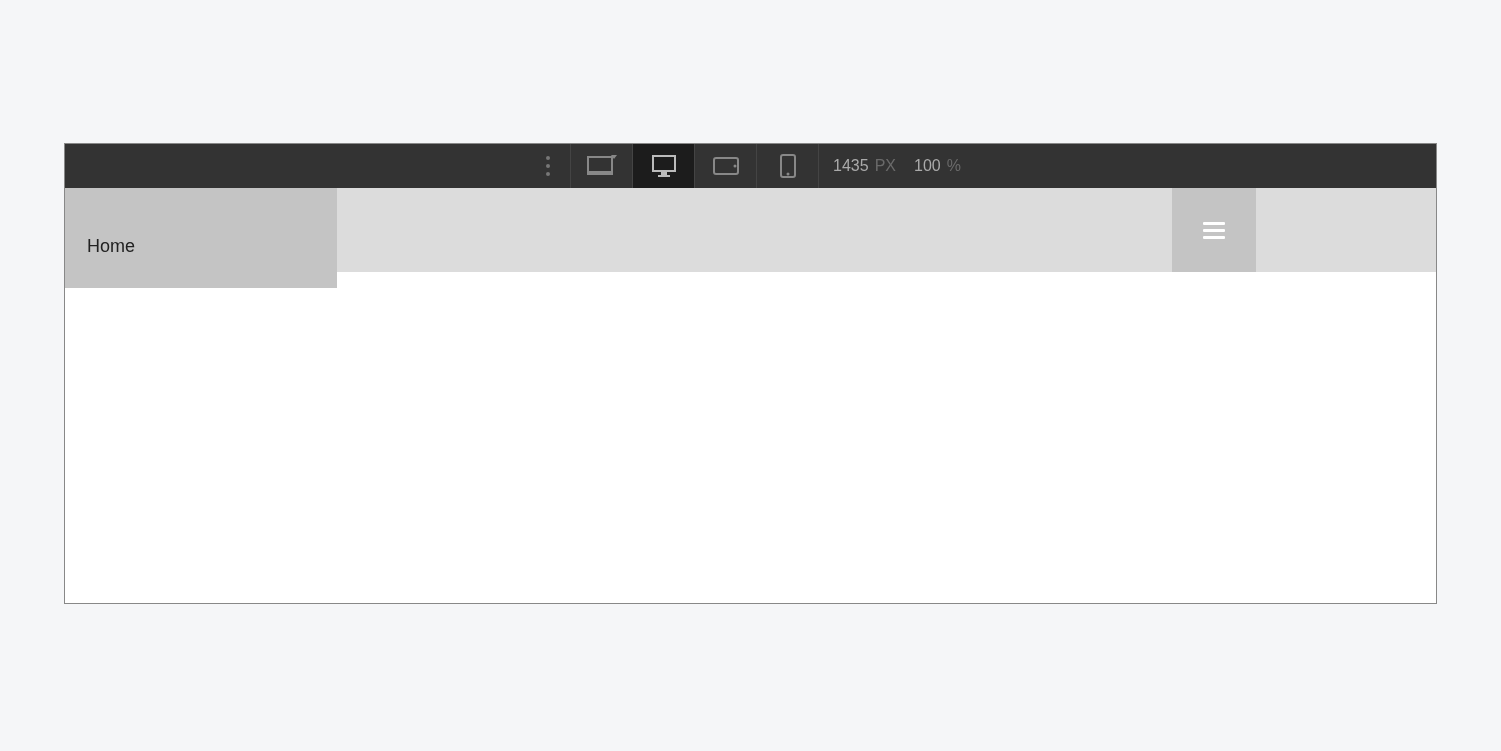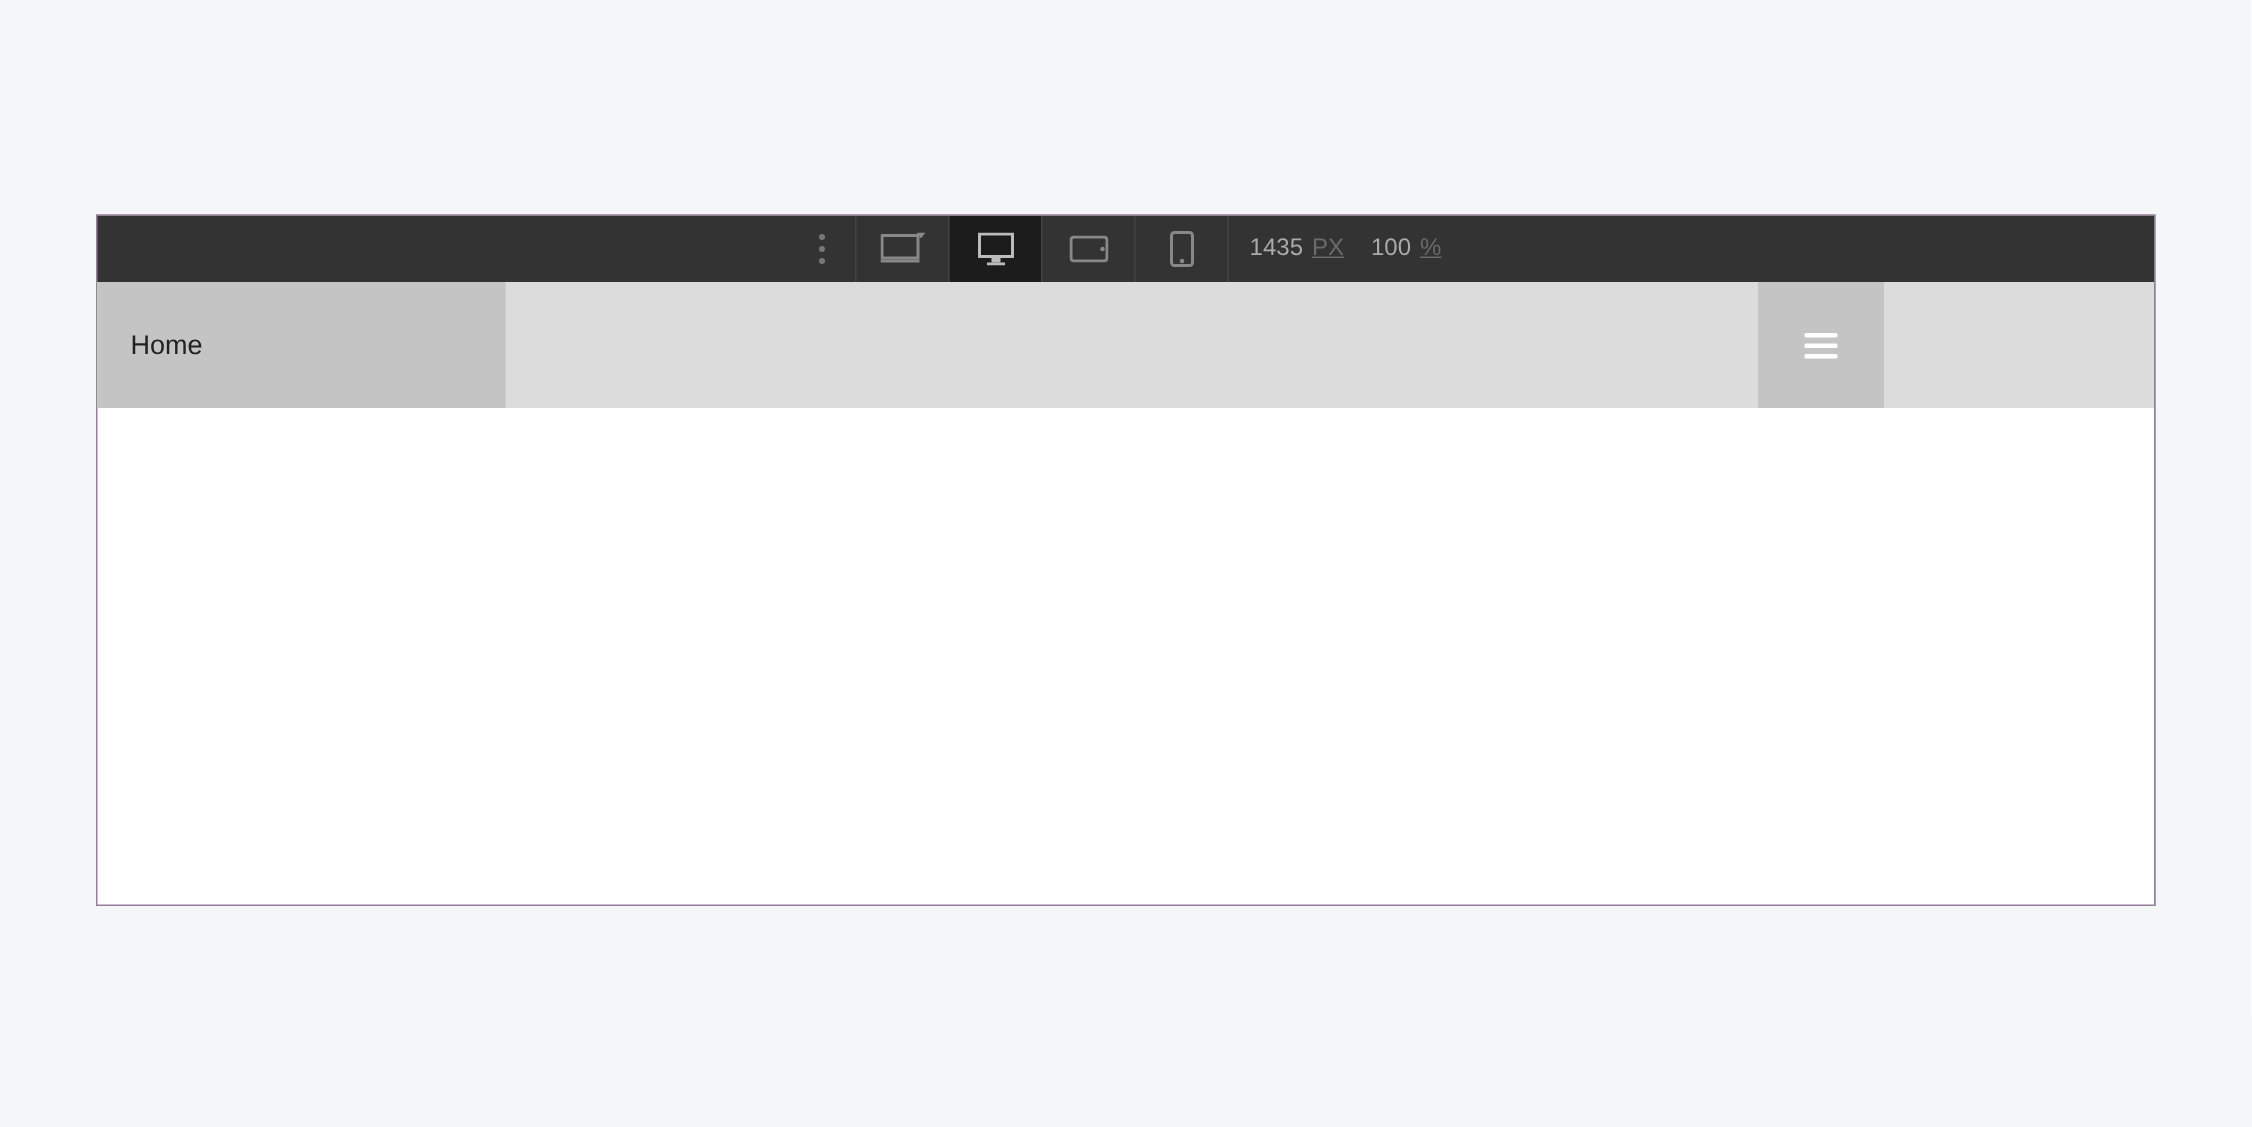--- a/index.html
+++ b/index.html
@@ -13,21 +13,21 @@
       width: 1501px;
       height: 751px;
       display: flex;
       align-items: flex-start;
       justify-content: center;
       padding-top: 143px;
     }
     .wrapper {
       width: 1373px;
       border: 1px solid #888;
-      background: #d946ef;
+      background: #fef9c3;
     }
     
     .toolbar {
       background: #333;
       height: 44px;
       display: flex;
       align-items: center;
       justify-content: center;
       color: #aaa;
       font-size: 16px;
@@ -74,21 +74,20 @@
       border-left: 1px solid #444;
       height: 44px;
       display: flex;
       align-items: center;
       padding: 0 14px;
       gap: 6px;
       color: #aaa;
     }
     .zoom-info .unit {
       color: #6a6a6a;
-      text-decoration: underline;
     }
     
     .content {
       position: relative;
       height: 415px;
       background: #fff;
     }
     .header-bar {
       position: absolute;
       top: 0;
@@ -129,20 +128,21 @@
       background: #c4c4c4;
     }
     .menu-item {
       height: 84px;
       display: flex;
       align-items: center;
       padding-left: 22px;
       font-size: 18px;
       color: #222;
       cursor: pointer;
+      margin-top: 16px;
     }
   </style>
 </head>
 <body>
 
 <div class="wrapper">
 
   <div class="toolbar">
     <div class="toolbar-inner">
 

